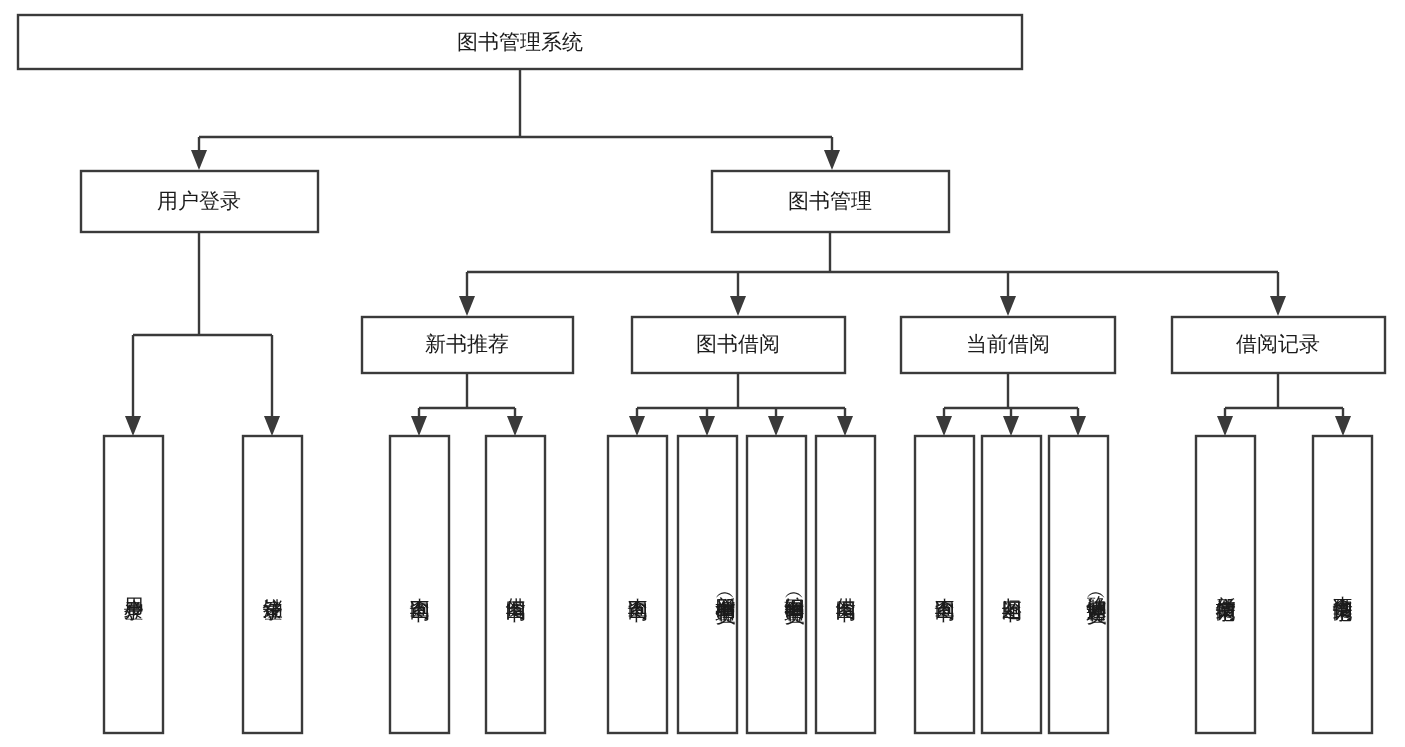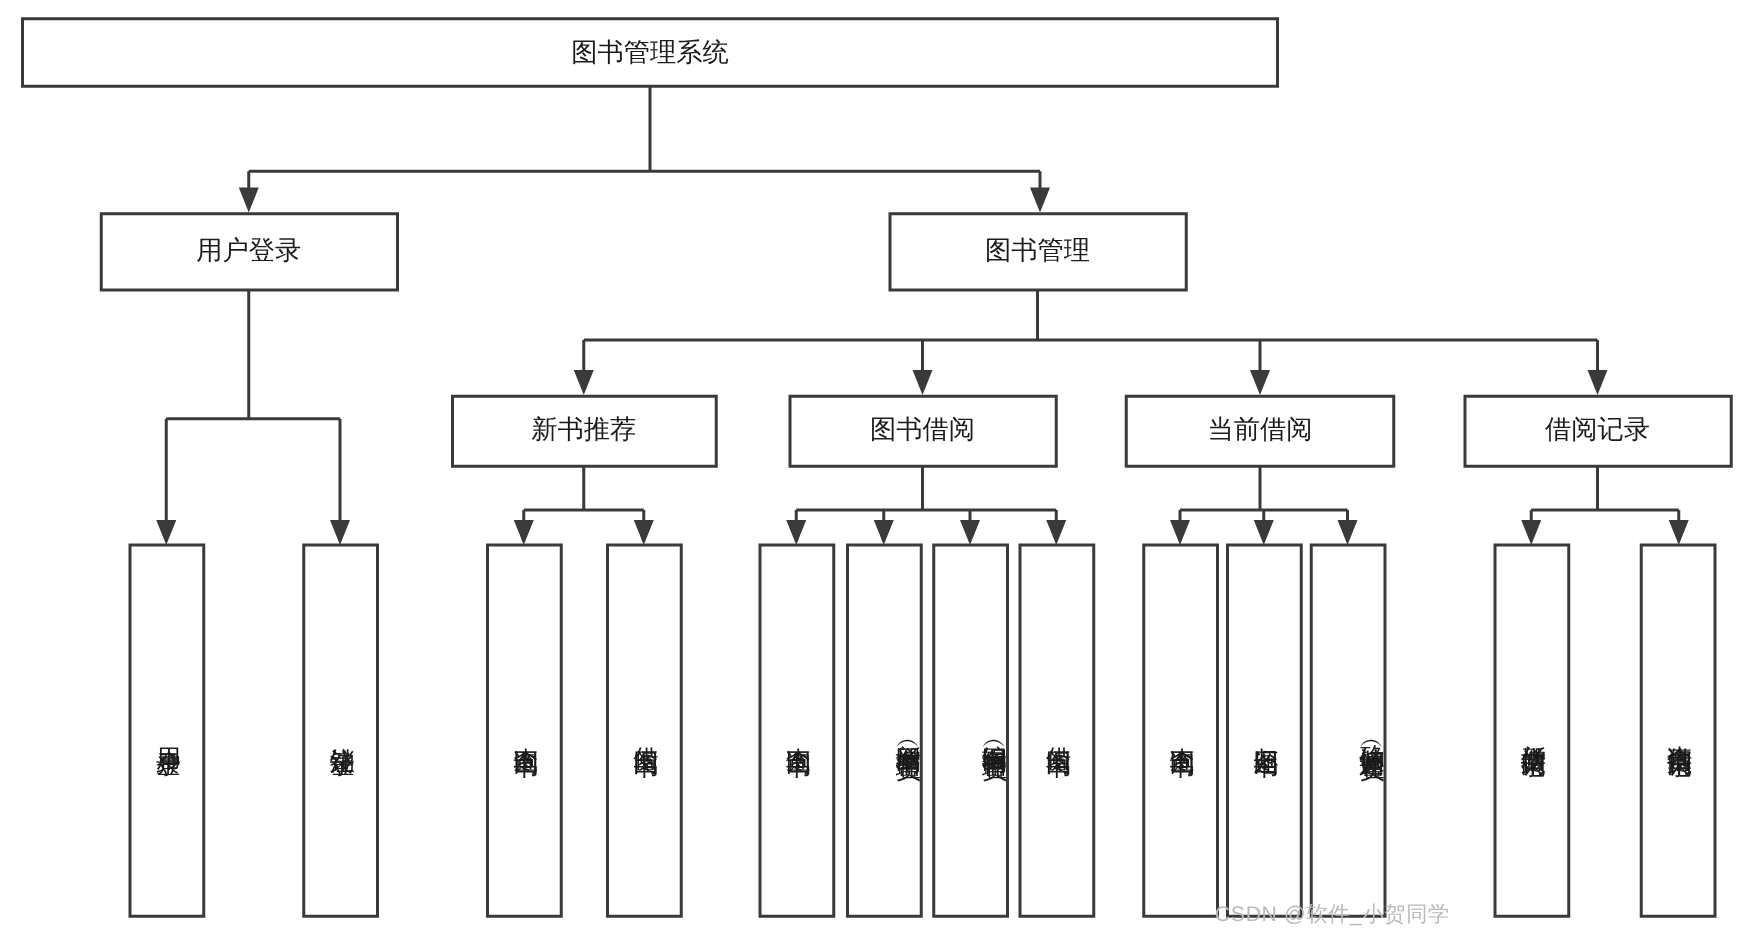--- a/index.html
+++ b/index.html
@@ -220,15 +220,14 @@
   <div class="leaf-label-wrap" style="left:747px; top:440px; width:59px; height:293px; align-items:flex-start;">编辑图书（管理员）</div>
   <div class="leaf-label-wrap" style="left:816px; top:436px; width:59px; height:297px;">借阅图书</div>
 
   <div class="leaf-label-wrap" style="left:915px; top:436px; width:59px; height:297px;">查询图书</div>
   <div class="leaf-label-wrap" style="left:982px; top:436px; width:59px; height:297px;">归还图书</div>
   <div class="leaf-label-wrap" style="left:1049px; top:440px; width:59px; height:293px; align-items:flex-start;">确认归还（管理员）</div>
 
   <div class="leaf-label-wrap" style="left:1196px; top:436px; width:59px; height:297px;">新增借阅记录</div>
   <div class="leaf-label-wrap" style="left:1313px; top:436px; width:59px; height:297px;">查询借阅记录</div>
 
-  <div class="watermark">CSDN @软件_小贺同学</div>
 
 </div>
 
 </body></html>

